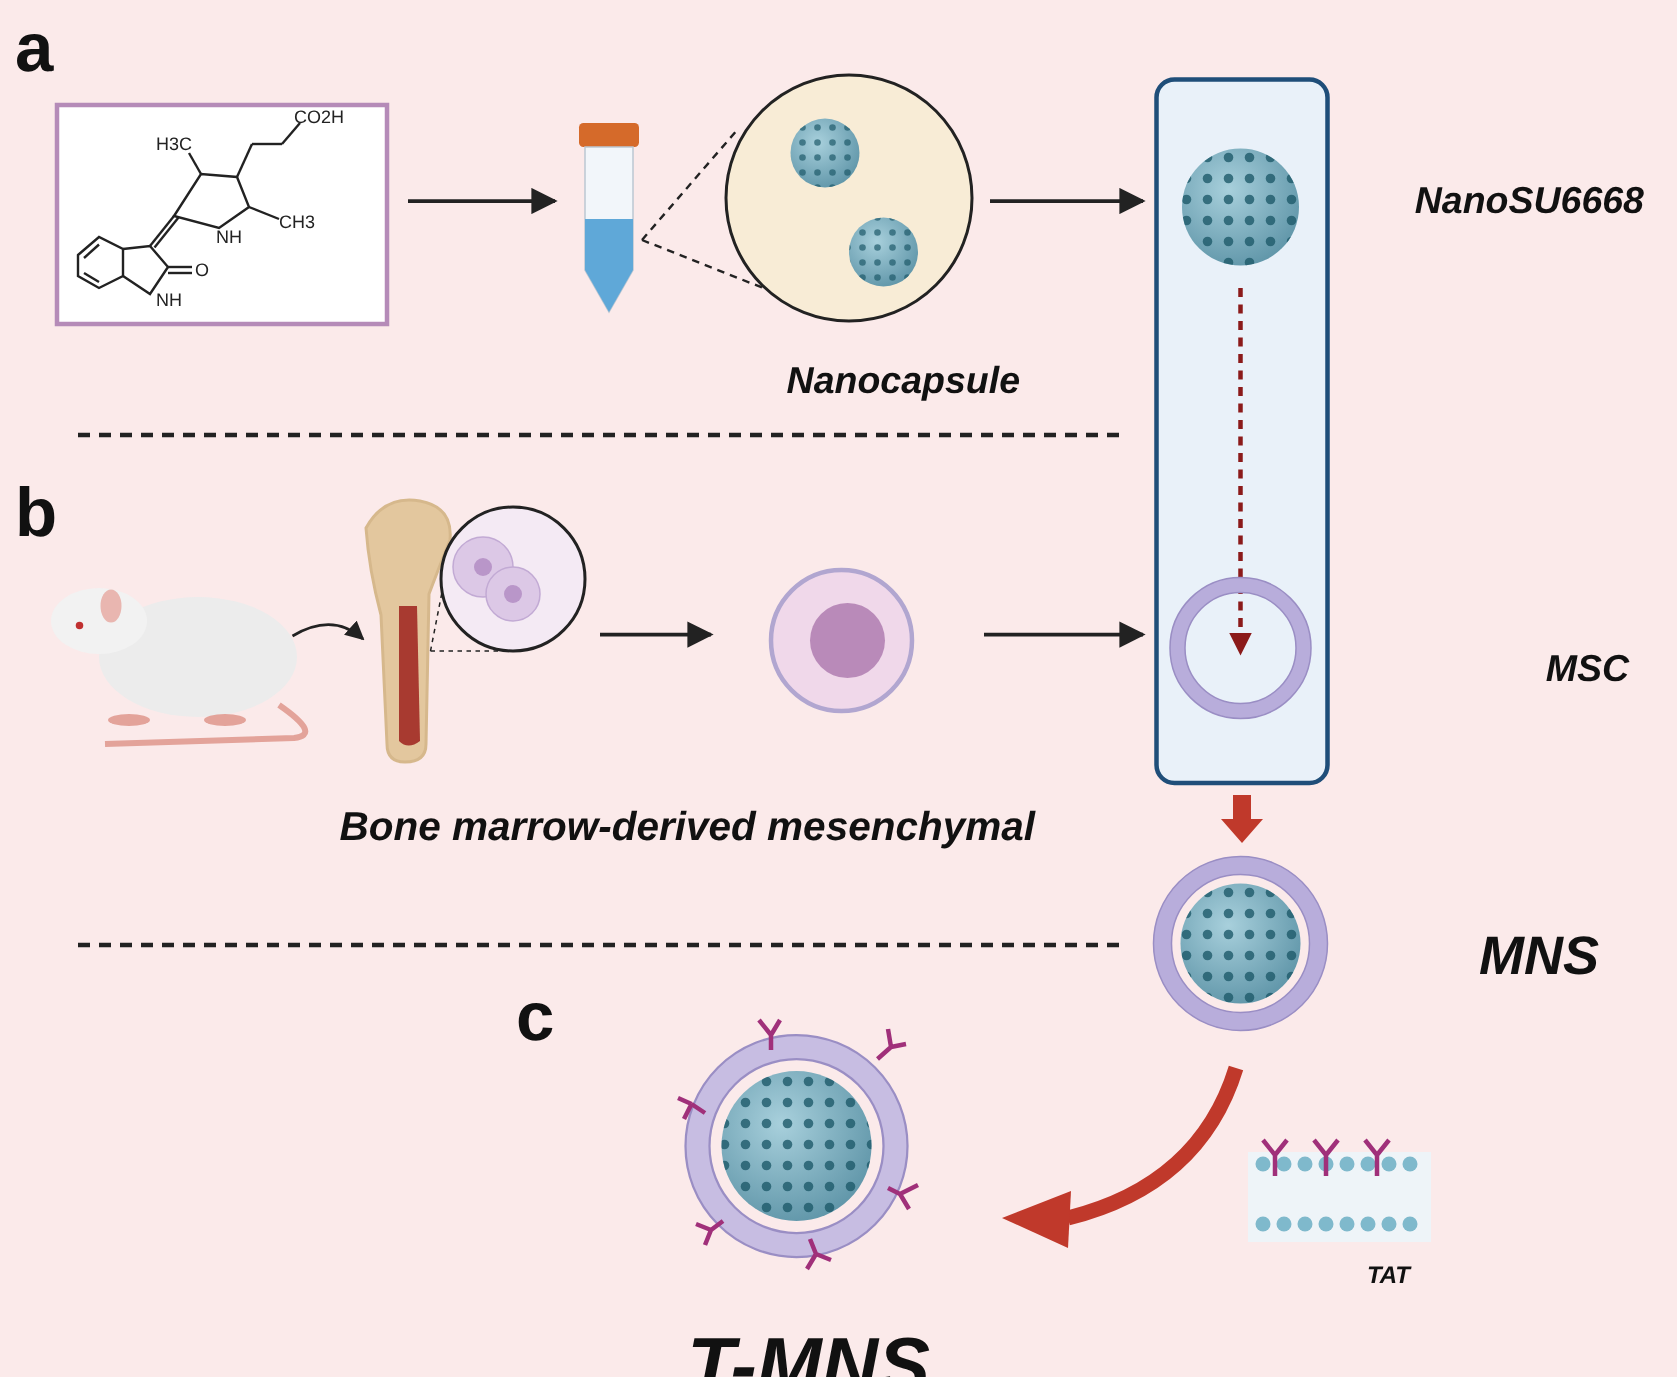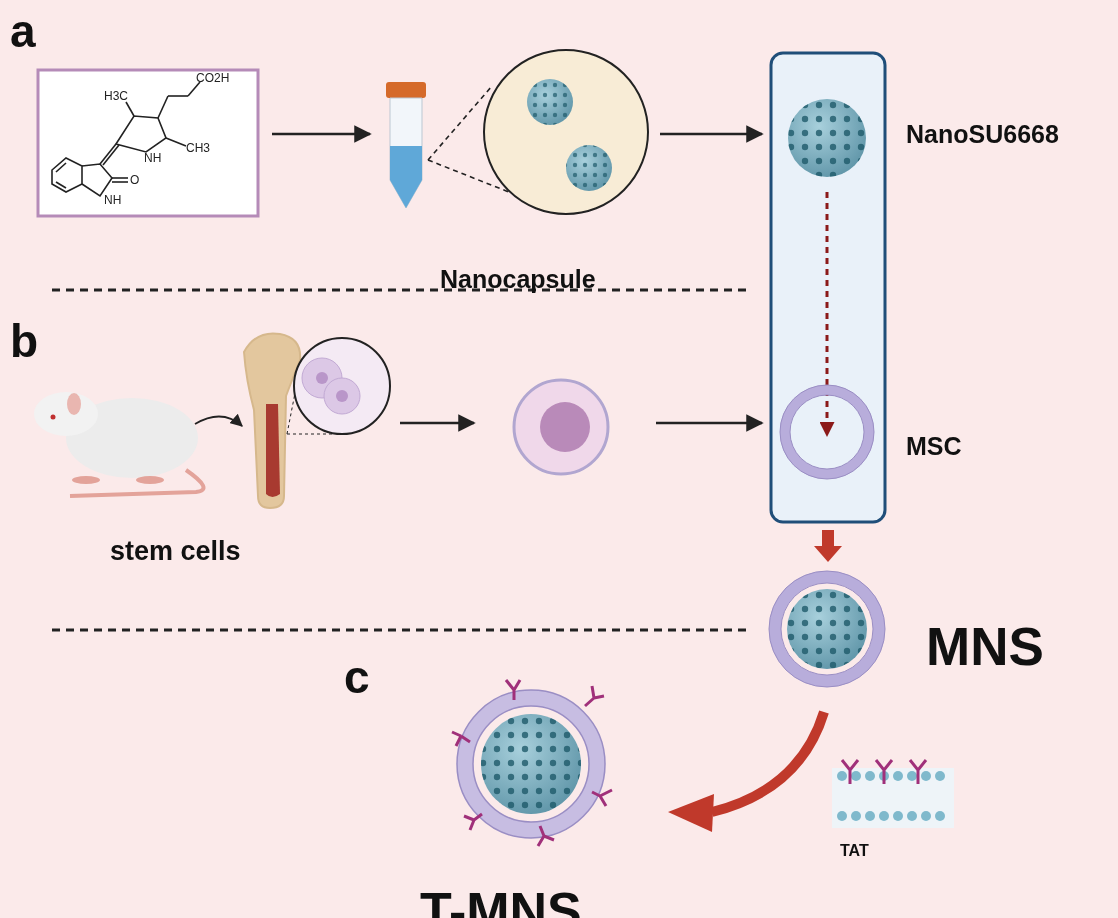--- a/index.html
+++ b/index.html
@@ -1,19 +1,19 @@
 <!DOCTYPE html>
 <html><head>
 <meta charset="utf-8">
 <style>
   html,body{margin:0;padding:0;}
   body{width:1118px;height:918px;background:#fbeaea;position:relative;overflow:hidden;font-family:"Liberation Sans",sans-serif;color:#111;}
   .abs{position:absolute;}
   .panel-letter{font-weight:700;font-size:46px;line-height:1;}
-  .label{font-weight:700;text-align:left;line-height:1.18;}
+  .label{font-weight:700;text-align:right;line-height:1.18;font-style:italic;}
   svg{position:absolute;left:0;top:0;}
 </style>
 </head>
 <body>
 
 <div class="abs panel-letter" style="left:10px;top:8px;">a</div>
 <div class="abs panel-letter" style="left:10px;top:318px;">b</div>
 <div class="abs panel-letter" style="left:344px;top:654px;">c</div>
 
 <svg width="1118" height="918">
@@ -183,25 +183,25 @@
       <path d="M514,690 L514,700 M514,690 L506,680 M514,690 L520,680"></path>
       <path d="M585,706 L594,698 M594,698 L592,686 M594,698 L604,696"></path>
       <path d="M461,736 L470,742 M461,736 L452,732 M461,736 L456,746"></path>
       <path d="M600,796 L592,792 M600,796 L612,790 M600,796 L606,806"></path>
       <path d="M474,820 L482,814 M474,820 L464,816 M474,820 L470,830"></path>
       <path d="M544,836 L540,826 M544,836 L538,846 M544,836 L554,840"></path>
     </g>
   </g>
 </svg>
 
-<div class="abs label" style="left:440px;top:240px;width:240px;font-size:25px;margin-top:25px;">Nanocapsule</div>
+<div class="abs label" style="left:440px;top:240px;width:240px;font-size:25px;">Nanocapsule</div>
 <div class="abs label" style="left:906px;top:120px;width:190px;font-size:25px;">NanoSU6668</div>
 
 <div class="abs label" style="left:110px;top:536px;width:580px;font-size:27px;">
-  <div>stem cells</div>
+  <div>Bone marrow-derived mesenchymal</div>
 </div>
 <div class="abs label" style="left:906px;top:396px;width:180px;font-size:25px;margin-top:36px;">
   <div>MSC</div>
 </div>
 
-<div class="abs label" style="left:926px;top:616px;width:140px;font-size:53px;">MNS</div>
+<div class="abs label" style="left:926px;top:616px;width:140px;font-size:36px;">MNS</div>
 <div class="abs label" style="left:840px;top:842px;width:100px;font-size:16px;">TAT</div>
 <div class="abs label" style="left:420px;top:860px;width:200px;font-size:52px;margin-top:21px;">T-MNS</div>
 
 </body></html>

